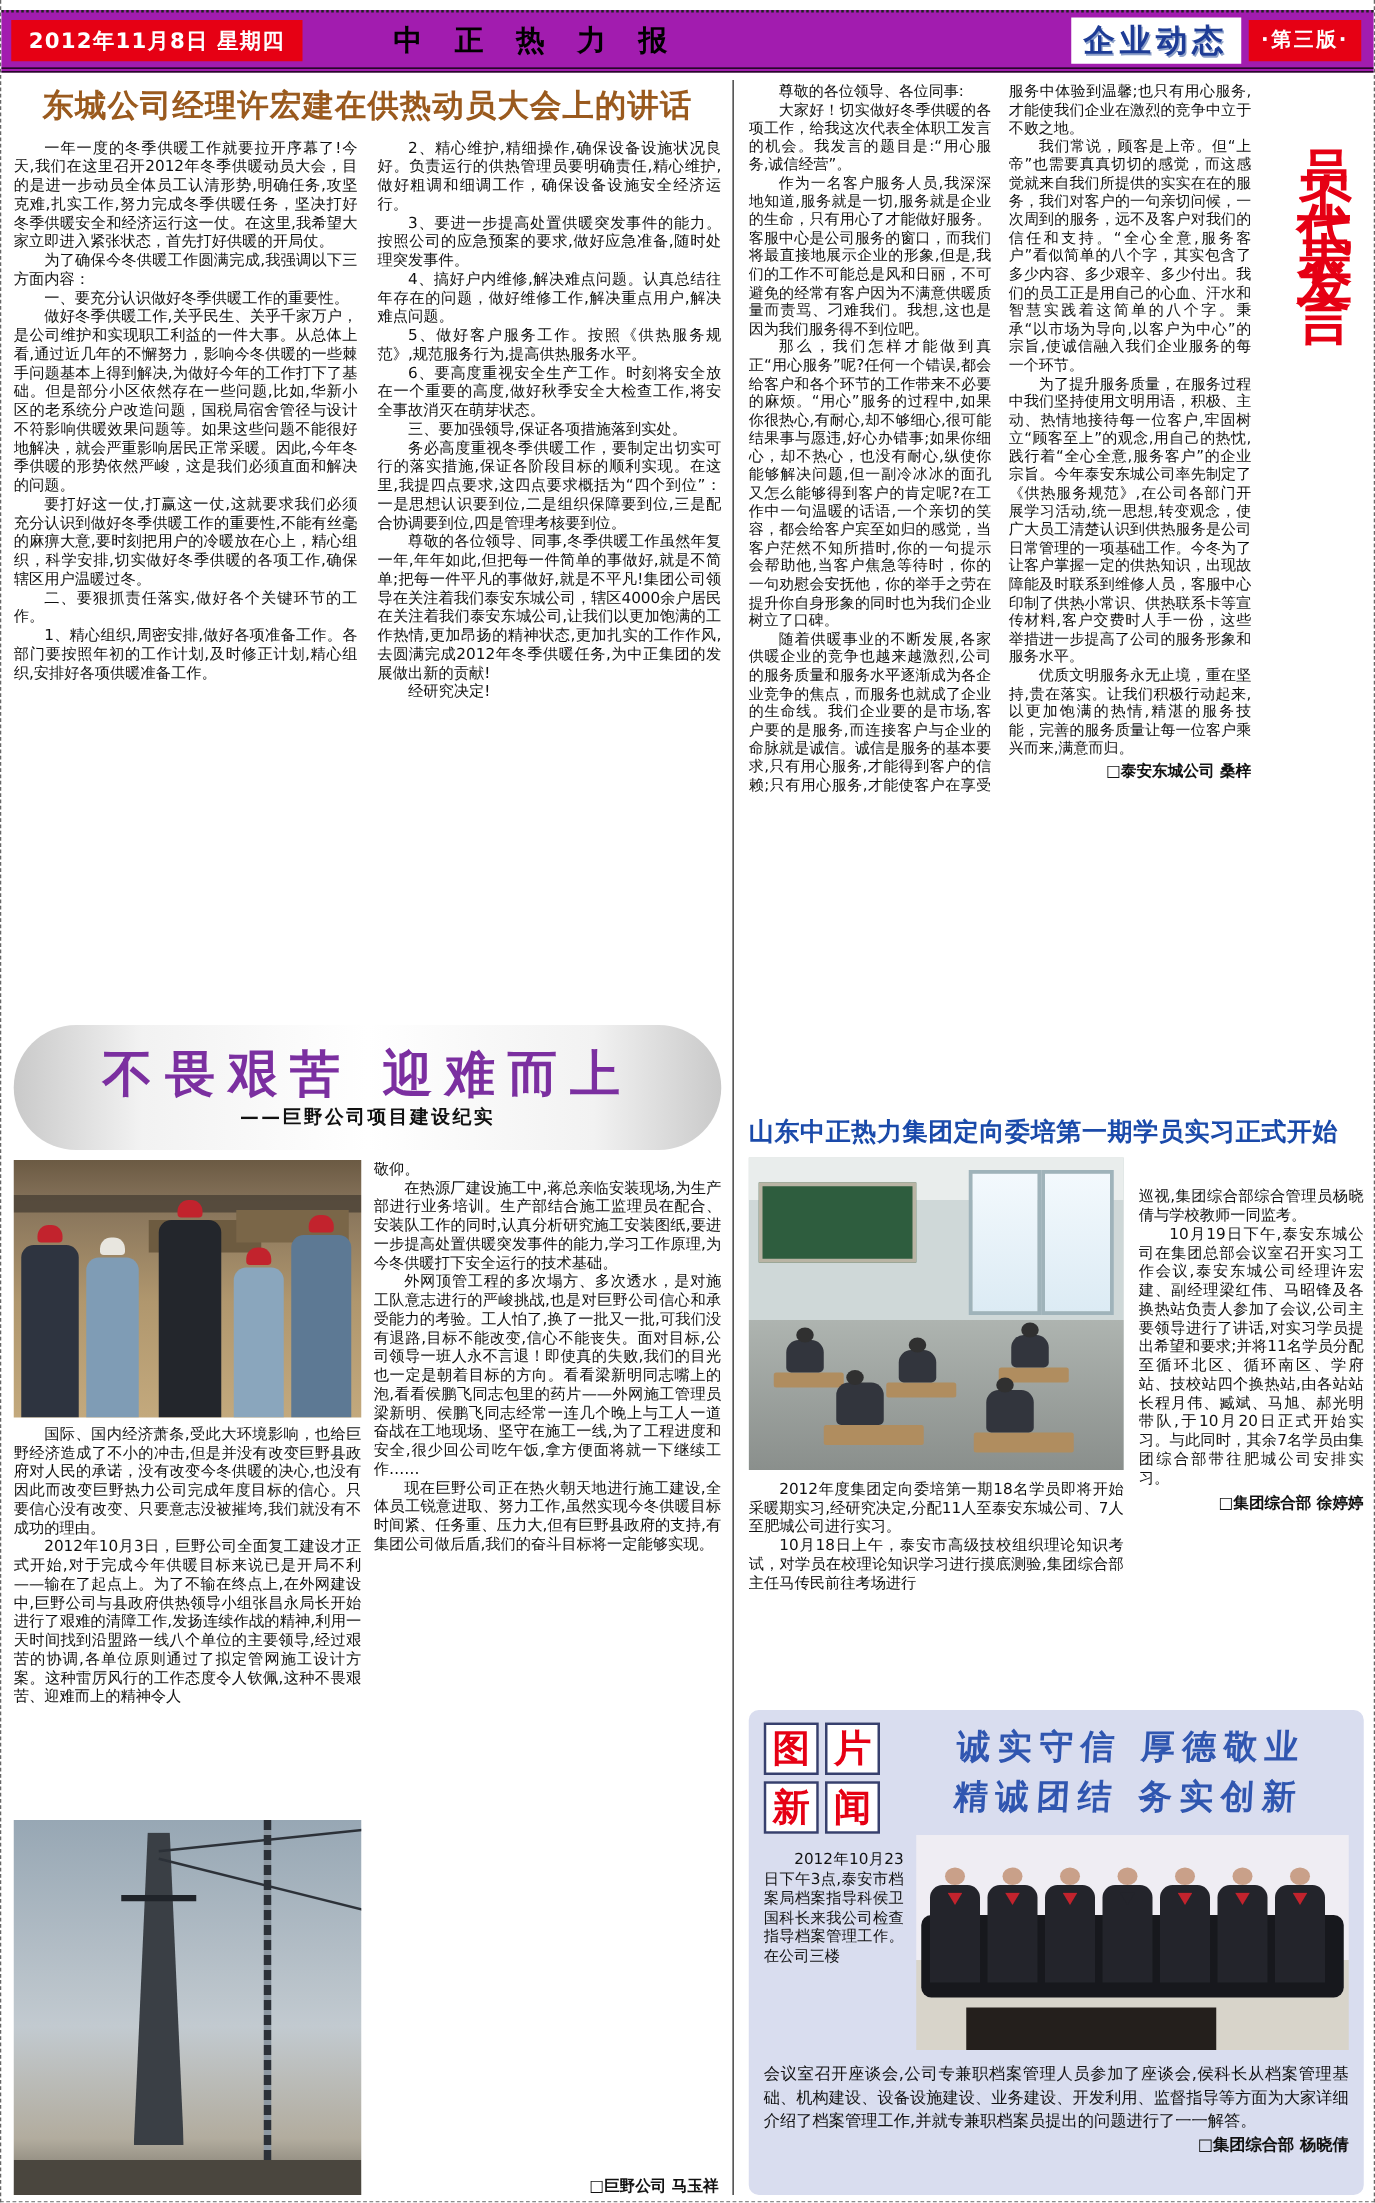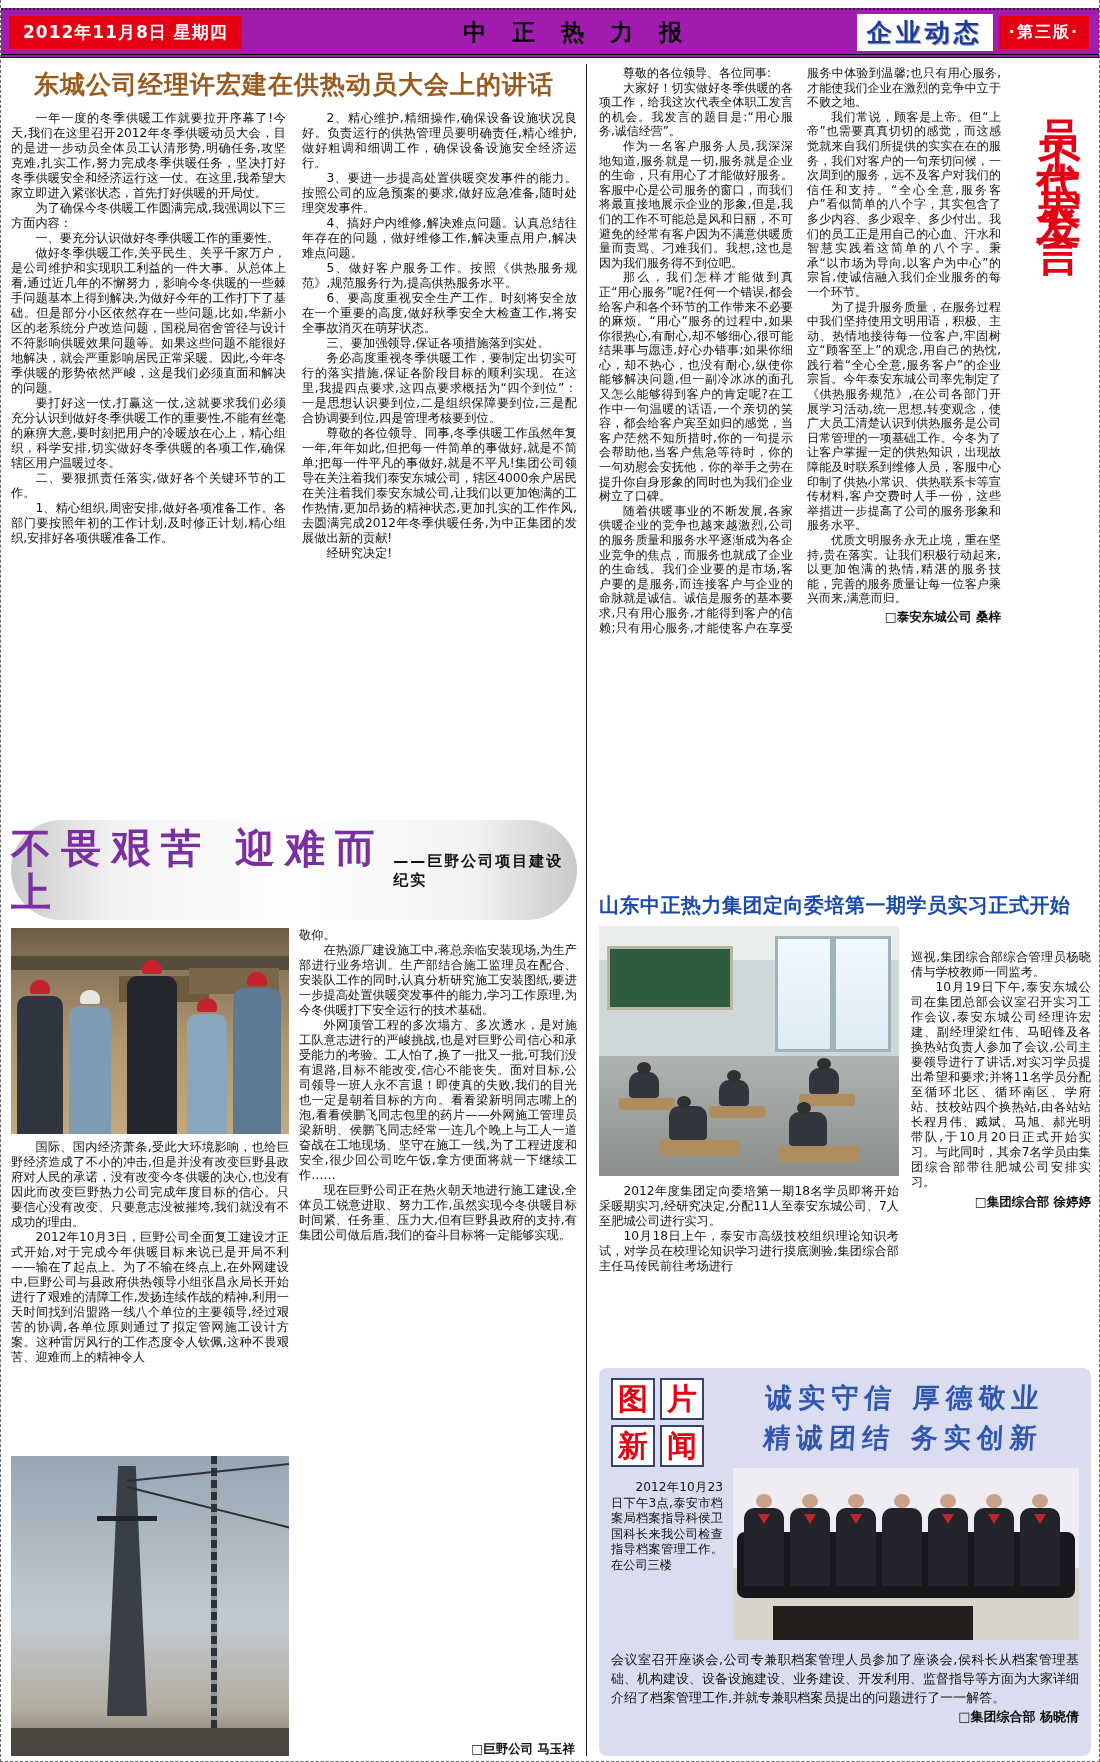--- a/index.html
+++ b/index.html
@@ -3,21 +3,21 @@
 <meta charset="utf-8">
 <style>
   html,body{margin:0;padding:0;background:#fff;}
   #page{position:relative;width:1100px;height:1762px;background:#fff;overflow:hidden;
         font-family:"DejaVu Sans","Liberation Sans",sans-serif;color:#111;
         border-left:1px dashed #666;border-right:1px dashed #666;border-bottom:1px dashed #666;box-sizing:border-box;}
   
   #masthead{position:absolute;top:8px;left:0;right:0;height:44px;background:#a21caf;
             border-top:2px dotted #222;border-bottom:4px double #000;display:flex;align-items:center;}
   .mh-date{background:#e60014;color:#fff;font-weight:bold;font-size:17px;padding:5px 14px;margin-left:8px;letter-spacing:1px;}
-  .mh-paper{flex:1;text-align:center;font-weight:bold;font-size:23px;letter-spacing:26px;color:#000;text-indent:26px;padding-left:47px;}
+  .mh-paper{flex:1;font-weight:bold;font-size:23px;letter-spacing:26px;color:#000;text-indent:26px;padding-left:47px;}
   .mh-section{background:#fff;color:#1e3c96;font-weight:bold;font-size:25px;letter-spacing:4px;padding:2px 10px;
               text-shadow:1px 1px 0 #8da0c8;}
   .mh-page{background:#e60014;color:#fff;font-weight:bold;font-size:16px;padding:6px 10px;margin:0 10px 0 6px;letter-spacing:2px;}
   
   .body-text{font-size:12.2px;line-height:15px;text-align:justify;overflow:hidden;}
   .body-text p{margin:0;text-indent:2em;}
   .byline{font-weight:bold;text-align:right;font-size:12.5px;margin-top:4px;}
   .lead{ text-indent:0 !important;}
   
   #article1{position:absolute;left:10px;top:64px;width:566px;}
@@ -27,21 +27,21 @@
   #divider{position:absolute;left:585px;top:64px;height:1692px;border-left:1px solid #222;}
   
   #article2{position:absolute;left:598px;top:66px;width:402px;}
   #article2 .cols{column-count:2;column-gap:14px;height:822px;font-size:12px;line-height:14.6px;}
   #vert-headline{position:absolute;left:1008px;top:84px;height:500px;width:80px;
     writing-mode:vertical-rl;text-orientation:upright;color:#e60014;font-weight:bold;font-size:44px;
     letter-spacing:22px;text-align:left;}
   
   #juye-band{position:absolute;left:10px;top:820px;width:566px;height:100px;border-radius:52px;
     background:linear-gradient(90deg,#c9c9c9,#f2f2f2 18%,#ffffff 50%,#f2f2f2 82%,#c9c9c9);
-    display:flex;flex-direction:row;align-items:center;justify-content:center;}
+    display:flex;flex-direction:column;align-items:center;justify-content:center;}
   #juye-band .jt{color:#7b2fa0;font-weight:bold;font-size:40px;letter-spacing:10px;line-height:44px;}
   #juye-band .js{color:#111;font-weight:bold;font-size:15px;margin-top:2px;letter-spacing:2px;}
   
   #juye-left{position:absolute;left:10px;top:928px;width:278px;}
   #juye-right{position:absolute;left:298px;top:928px;width:278px;height:830px;}
   #juye-right .body-text{height:800px;}
   #juye-right .byline{position:absolute;right:2px;bottom:0;background:#fff;padding-left:6px;}
   #juye-left .mid-text{height:312px;margin-top:6px;}
   
   .photo{position:relative;overflow:hidden;}

